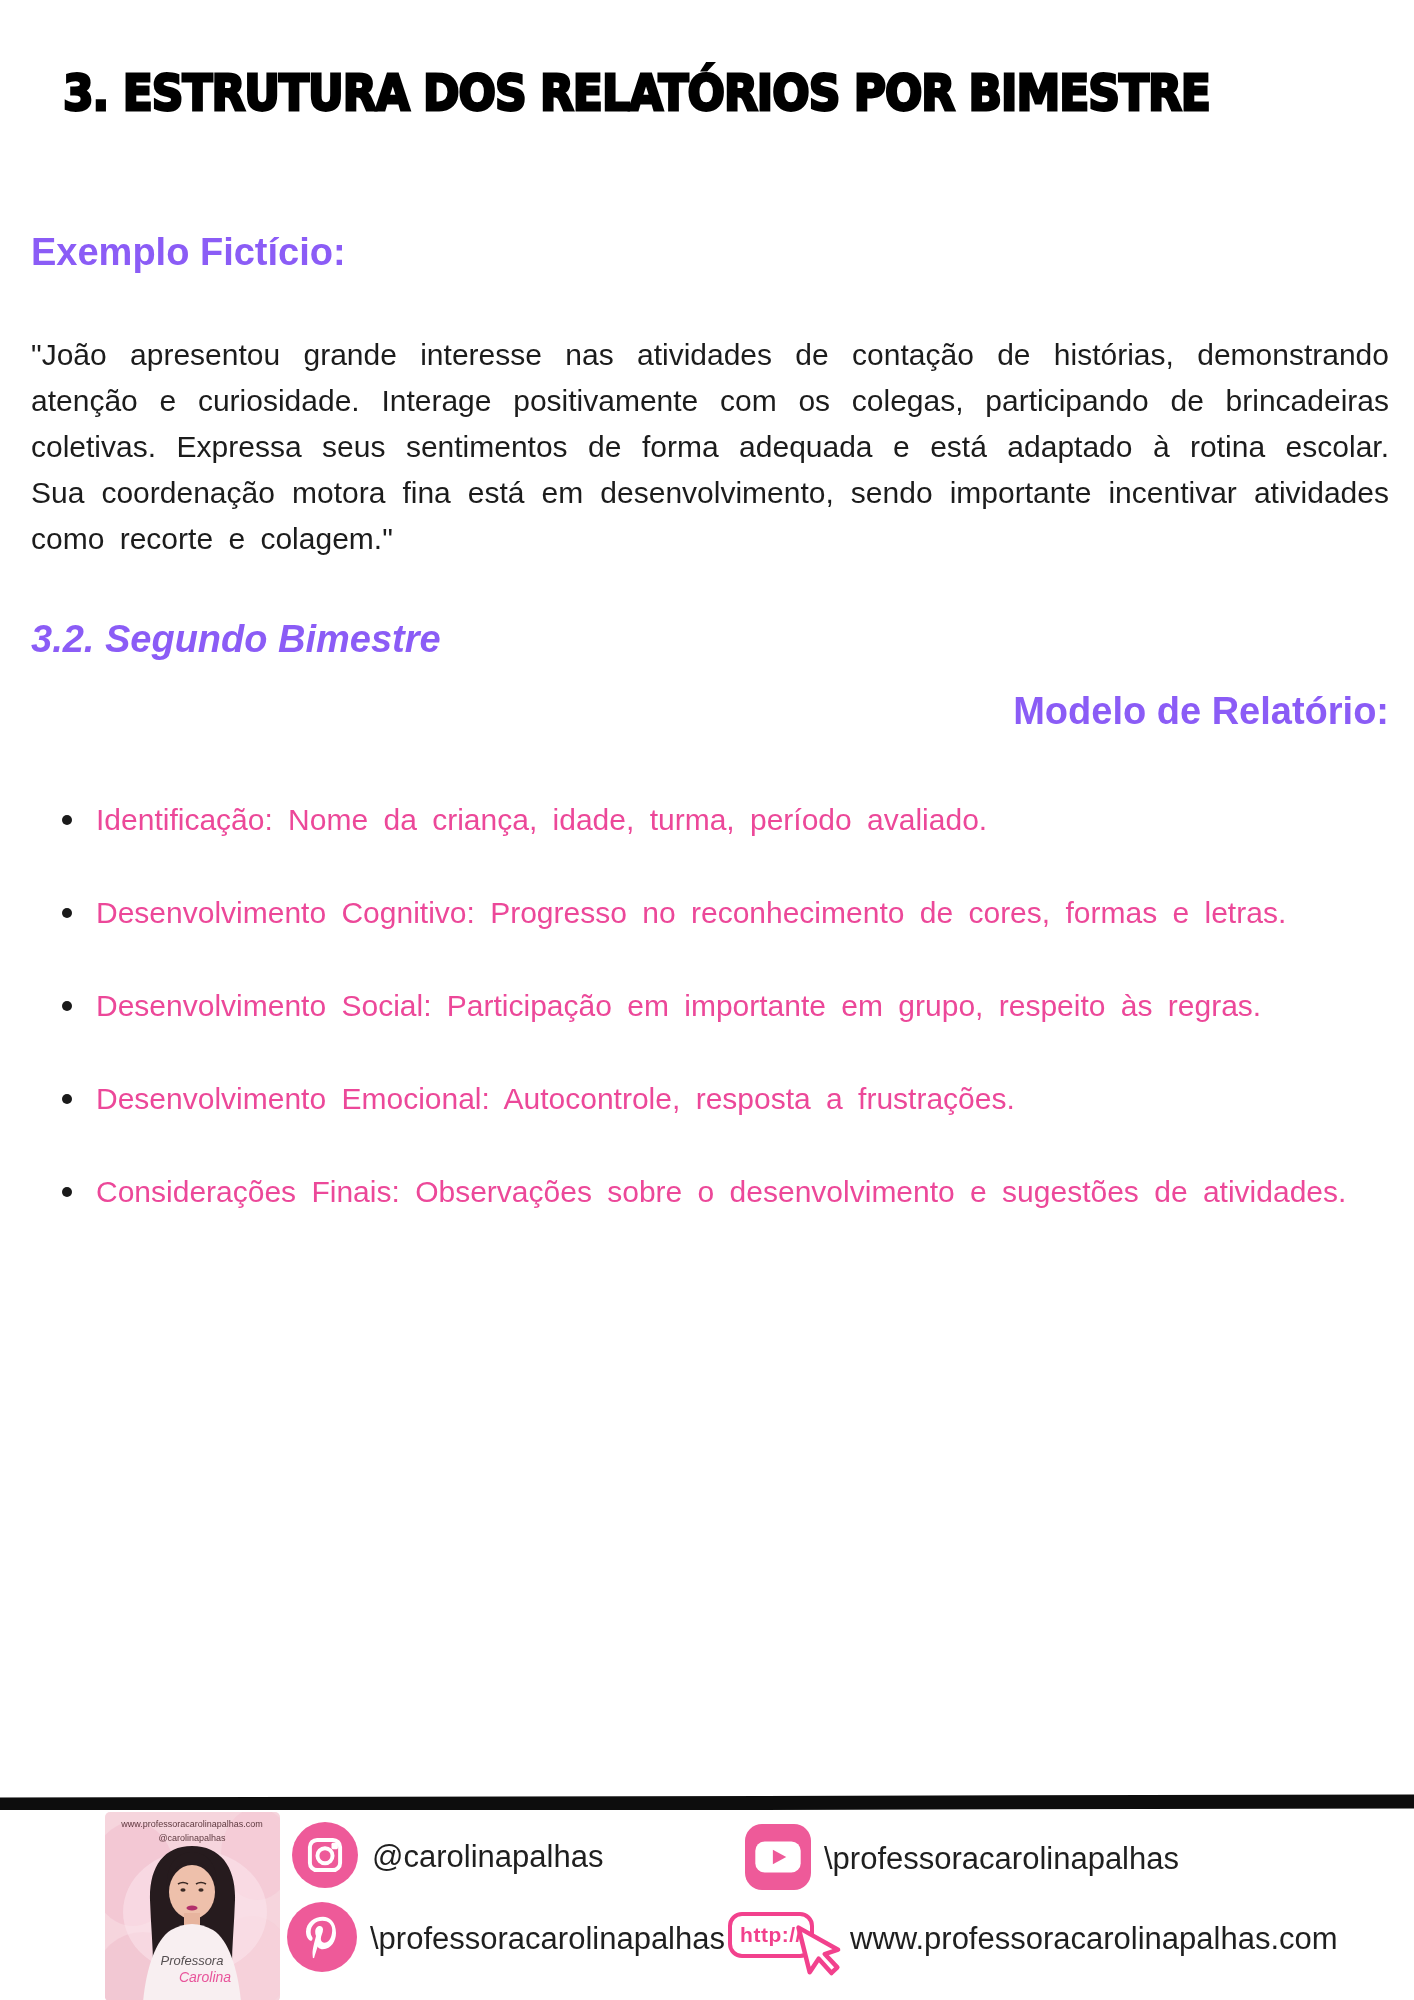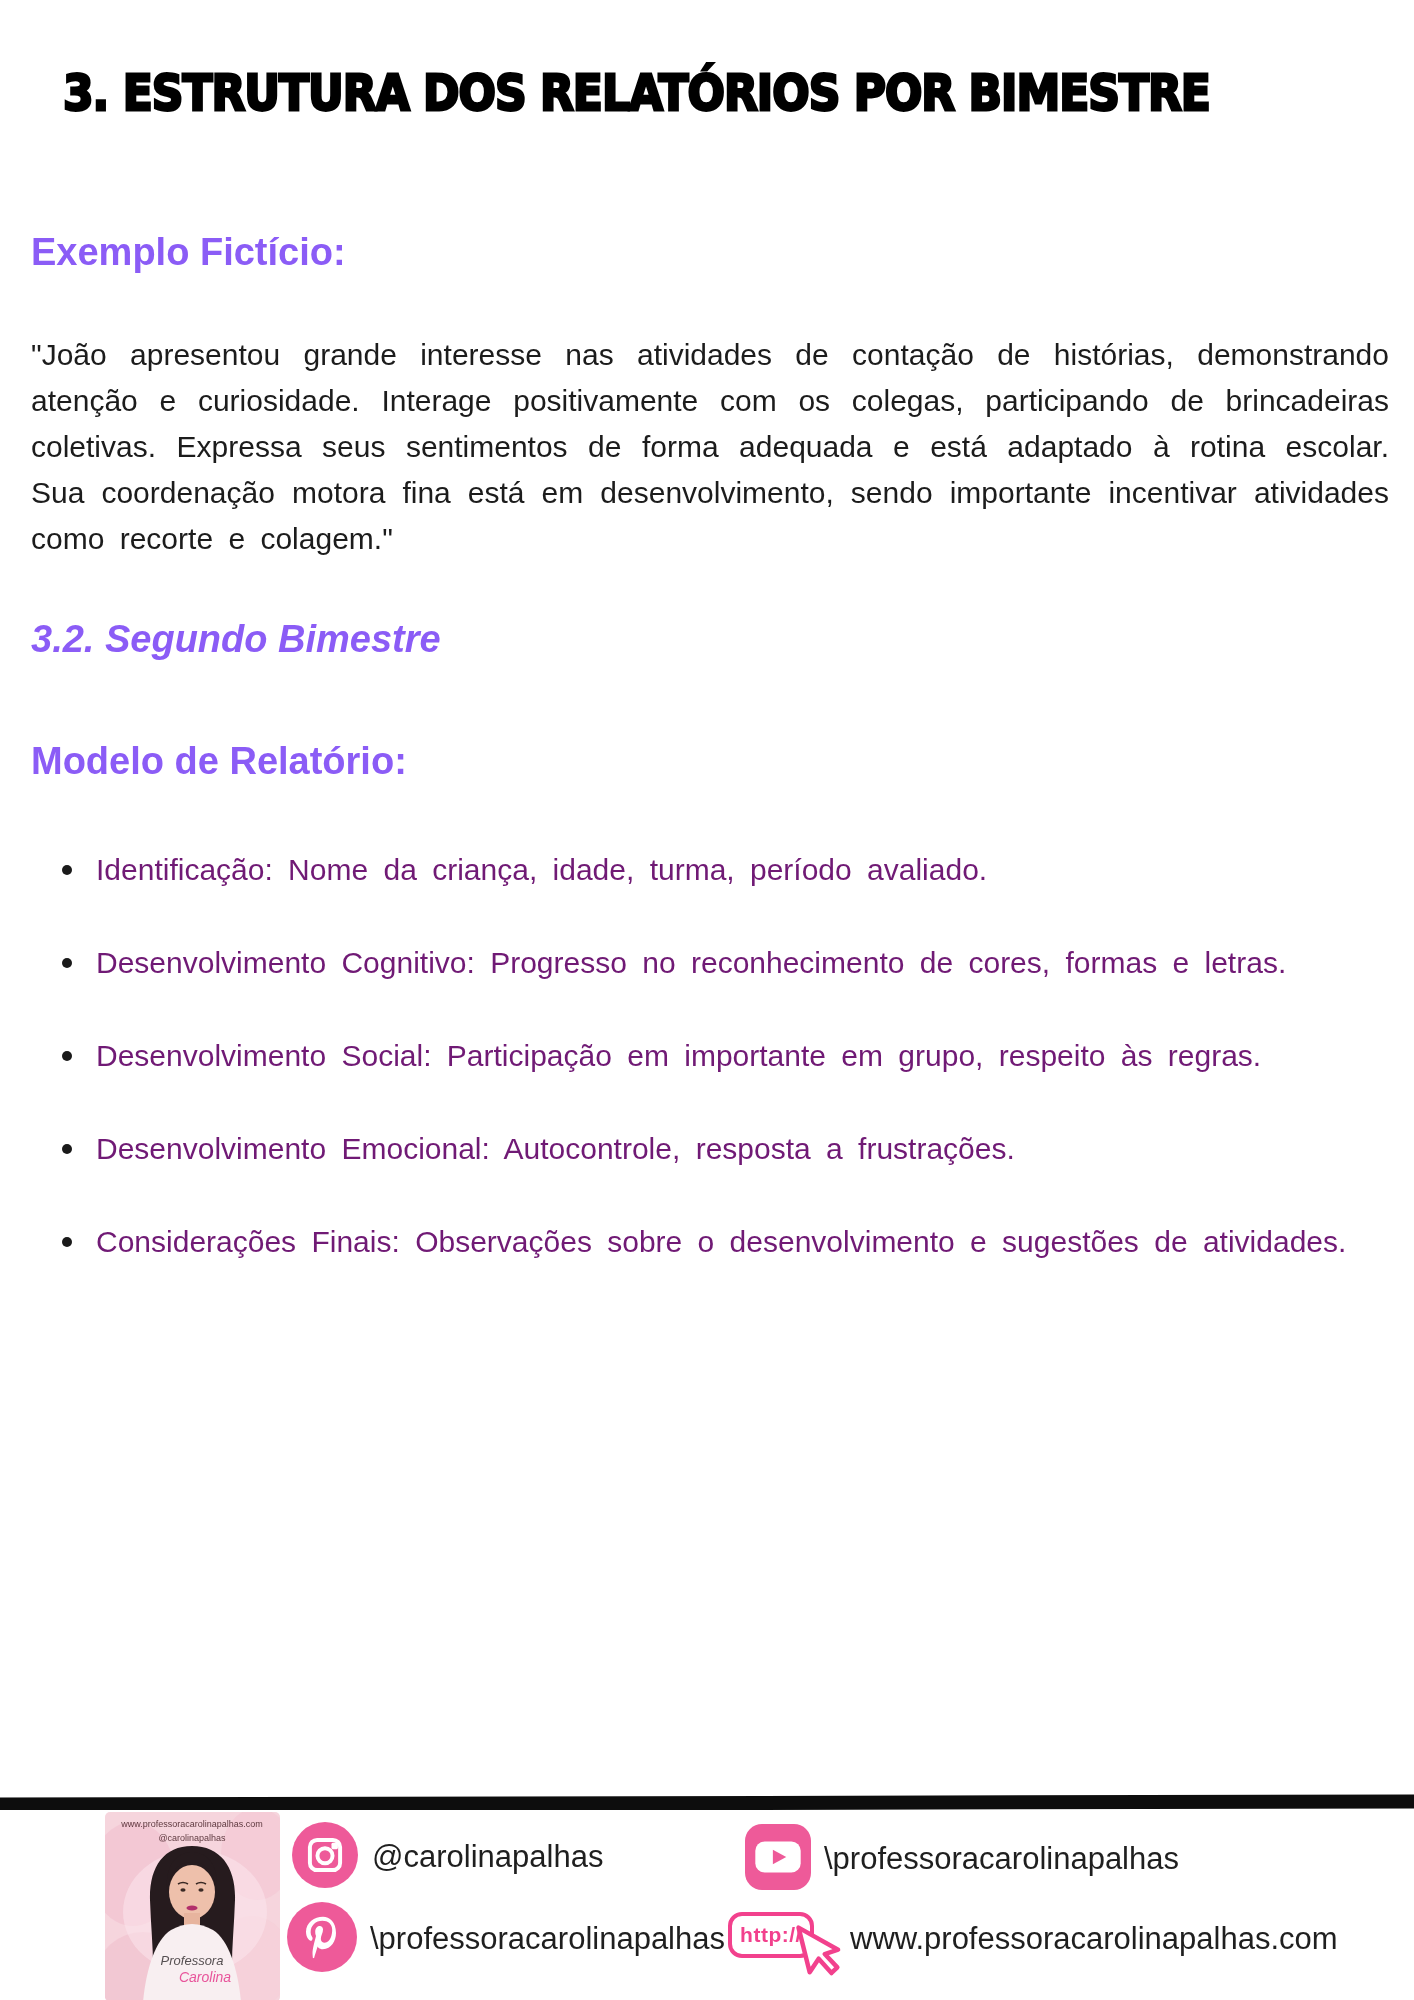--- a/index.html
+++ b/index.html
@@ -33,34 +33,34 @@
   .example-label{margin-top:116px;}
   .body-par{
     margin:58px 0 0 0;
     font-size:30px;
     line-height:46px;
     text-align:justify;
     word-spacing:7px;
     color:#1c1c1c;
   }
   .section-heading{margin-top:56px;font-style:italic;}
-  .model-heading{margin-top:79px;}
+  .model-heading{margin-top:29px;text-align:right;}
   ul.report-list{
     list-style:none;
     margin:64px 0 0 0;
     padding:0 0 0 65px;
   }
   ul.report-list li{
     position:relative;
     margin:0 16px 47px 0;
     font-size:30px;
     line-height:46px;
     text-align:justify;
     word-spacing:7px;
-    color:#701a75;
+    color:#ec4899;
   }
   ul.report-list li::before{
     content:"";
     position:absolute;
     left:-34px;top:18px;
     width:10px;height:10px;
     border-radius:50%;
     background:#1a1a1a;
   }
   

